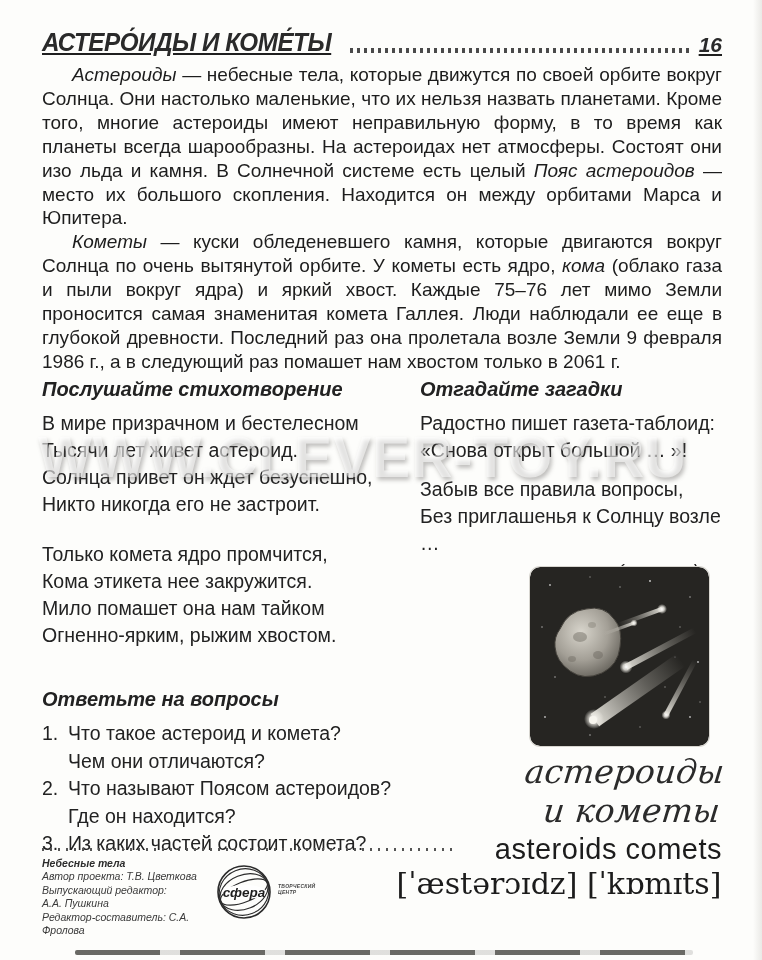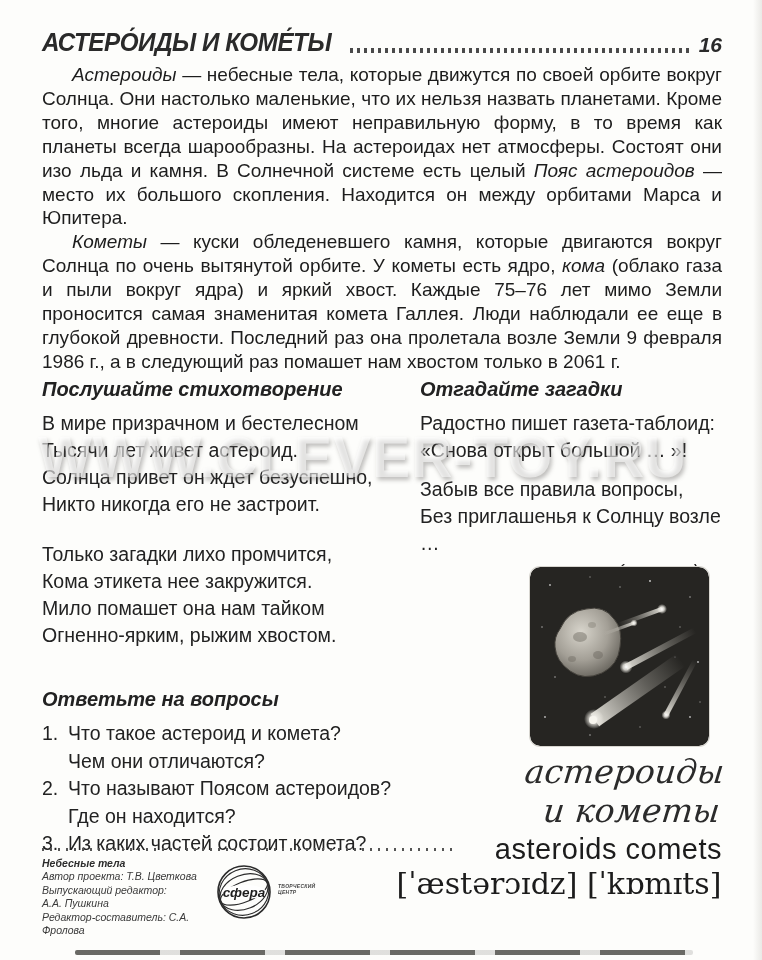--- a/index.html
+++ b/index.html
@@ -2,21 +2,21 @@
 <html lang="ru"><head>
 <meta charset="utf-8">
 <style>
   html,body{margin:0;padding:0;}
   body{
     width:762px;height:960px;position:relative;overflow:hidden;
     background:#fdfdfb;color:#1f1f1f;
     font-family:"Liberation Sans",sans-serif;
   }
   
-  .header{position:absolute;left:42px;top:28px;width:680px;display:flex;align-items:flex-end;}
+  .header{position:absolute;left:42px;top:28px;width:680px;display:flex;align-items:flex-end;text-decoration:underline;}
   .title{
     font-size:25px;font-weight:bold;font-style:italic;letter-spacing:-0.5px;
     transform:scaleX(.97);transform-origin:left bottom;white-space:nowrap;color:#2a2a2a;
   }
   .leader{
     flex:1;height:5px;margin:0 6px 4px 10px;
     background:repeating-linear-gradient(90deg,#4a4a4a 0 3px,transparent 3px 7px);
   }
   .pageno{font-size:21px;font-weight:bold;font-style:italic;color:#2a2a2a;}
   
@@ -86,21 +86,21 @@
 
 <div class="col-left">
   <div class="subhead">Послушайте стихотворение</div>
   <div class="stanza">
     <div class="poemline">В мире призрачном и бестелесном</div>
     <div class="poemline">Тысячи лет живет астероид.</div>
     <div class="poemline">Солнца привет он ждет безуспешно,</div>
     <div class="poemline">Никто никогда его не застроит.</div>
   </div>
   <div class="stanza">
-    <div class="poemline">Только загадки лихо промчится,</div>
+    <div class="poemline">Только комета ядро промчится,</div>
     <div class="poemline">Кома этикета нее закружится.</div>
     <div class="poemline">Мило помашет она нам тайком</div>
     <div class="poemline">Огненно-ярким, рыжим хвостом.</div>
   </div>
 </div>
 
 <div class="col-right">
   <div class="subhead">Отгадайте загадки</div>
   <div class="riddle-block">
     <div class="riddleline">Радостно пишет газета-таблоид:</div>

